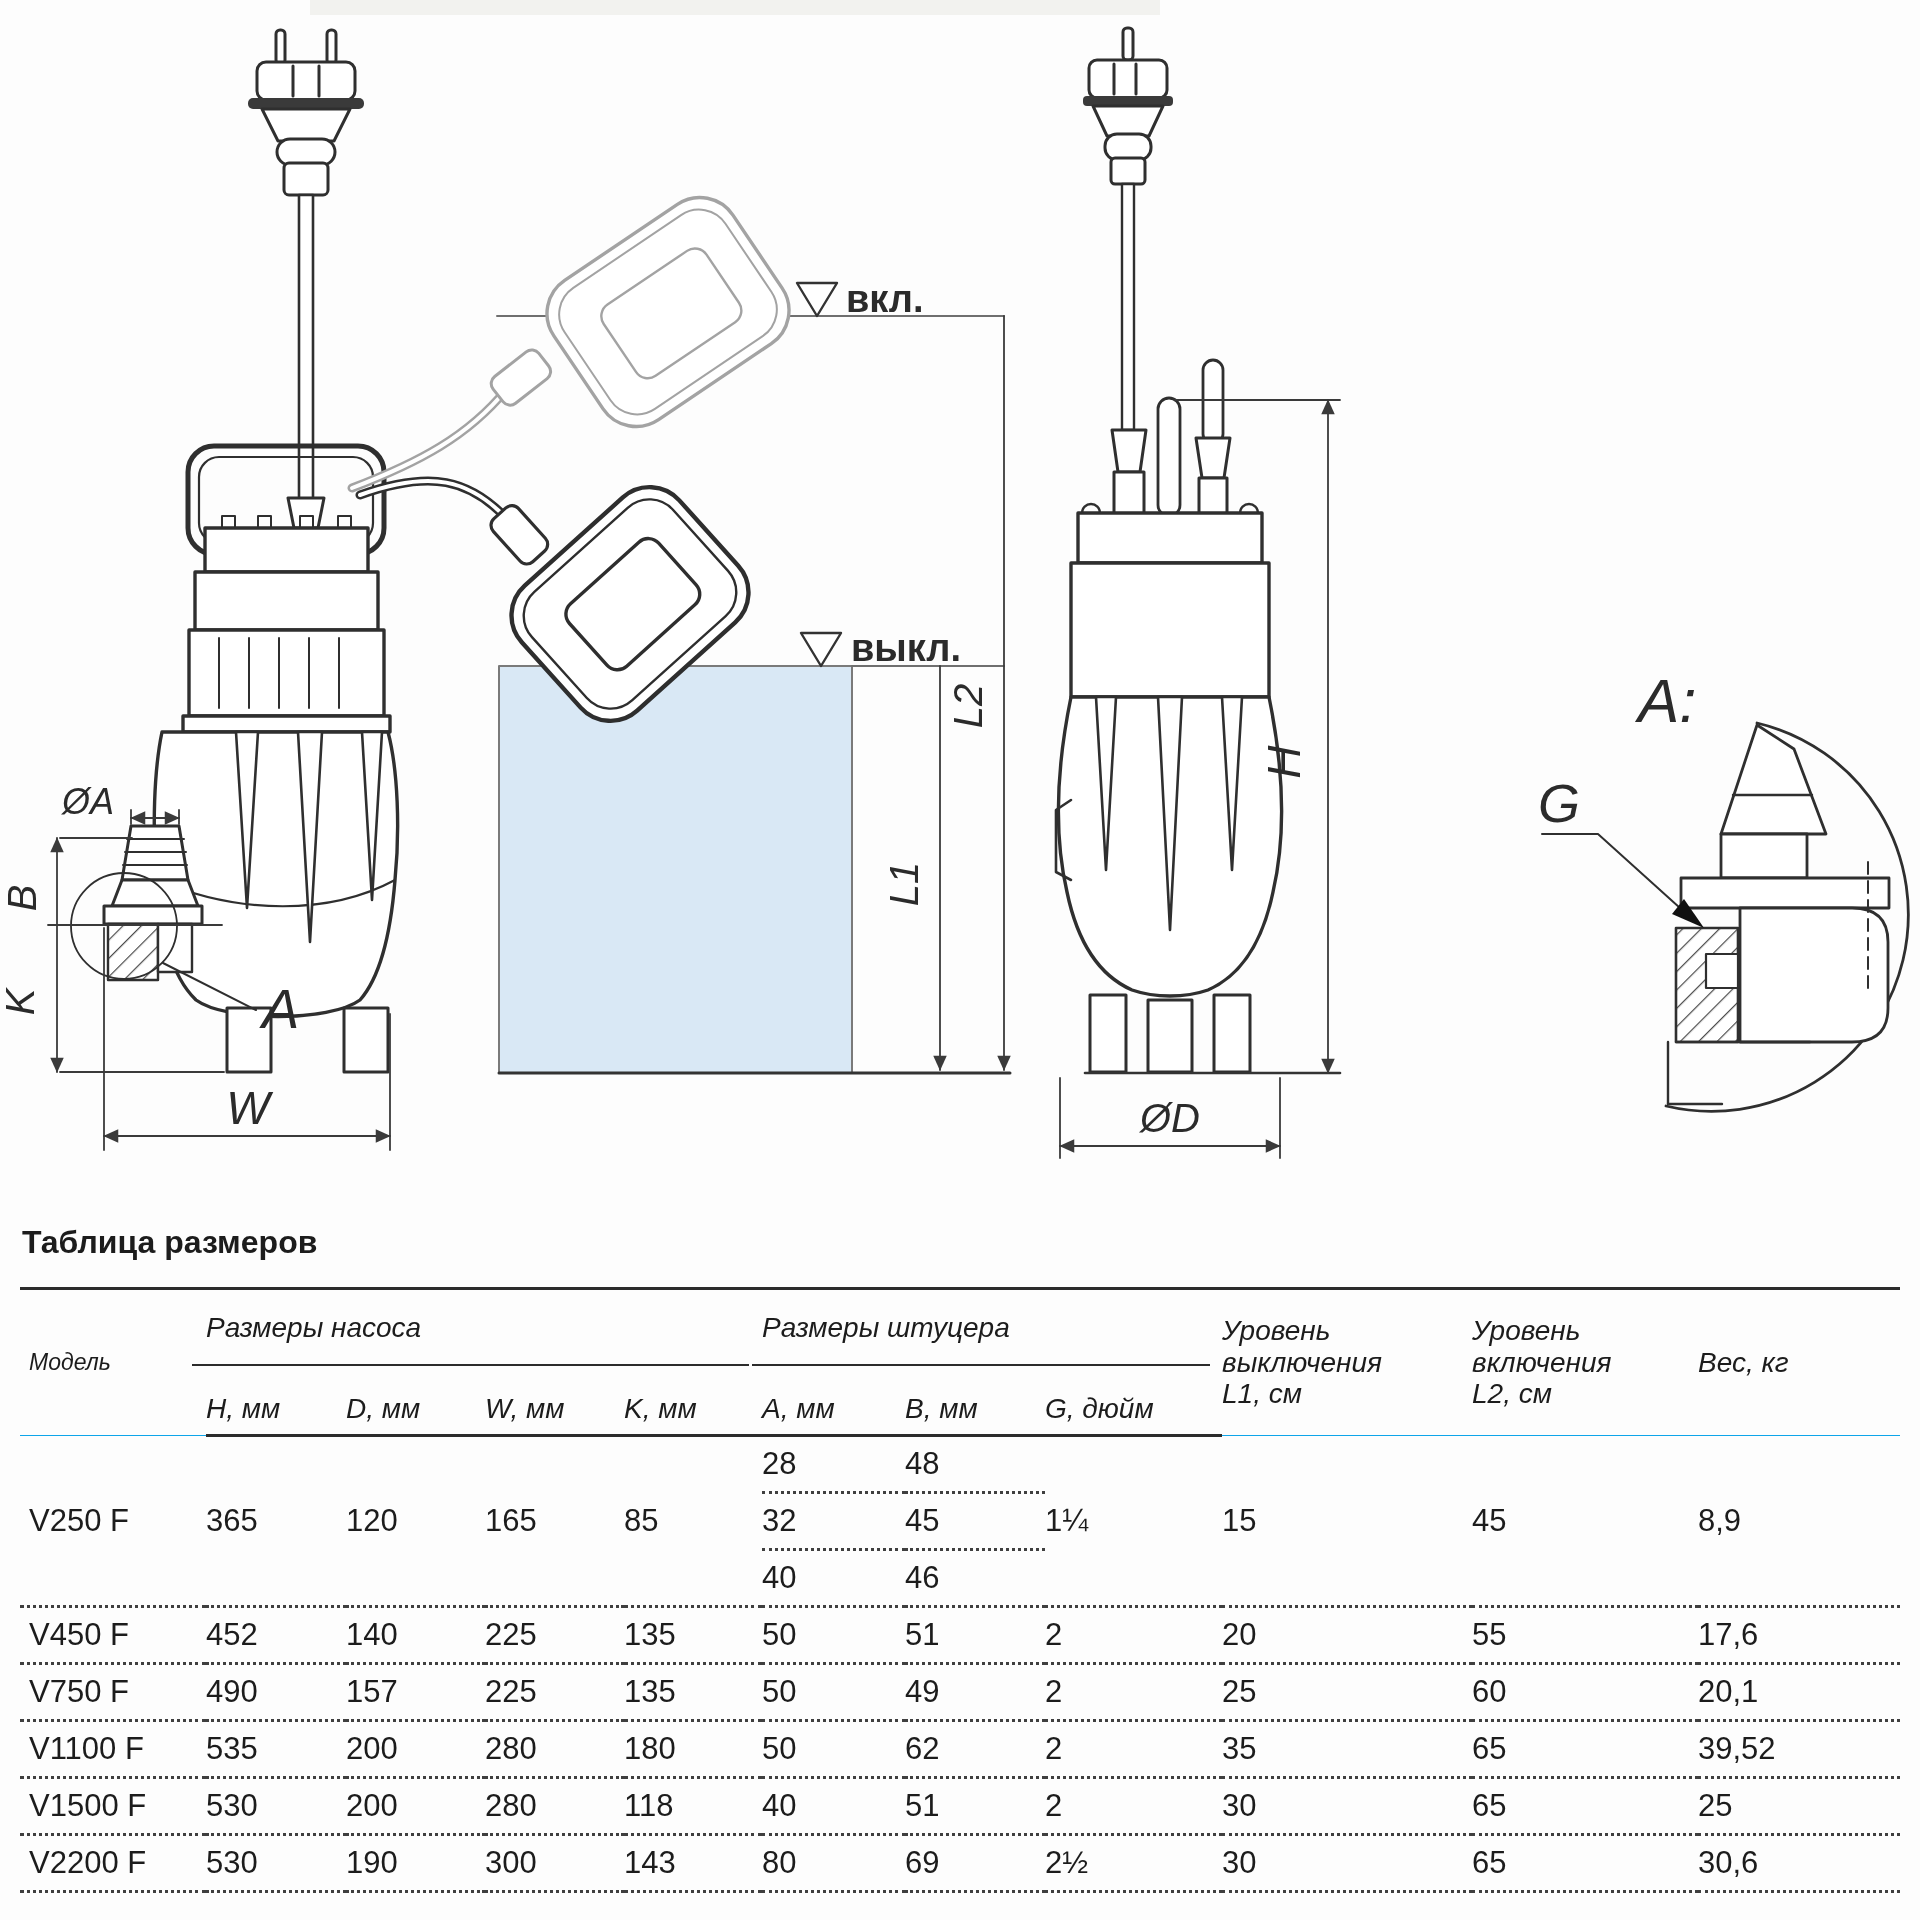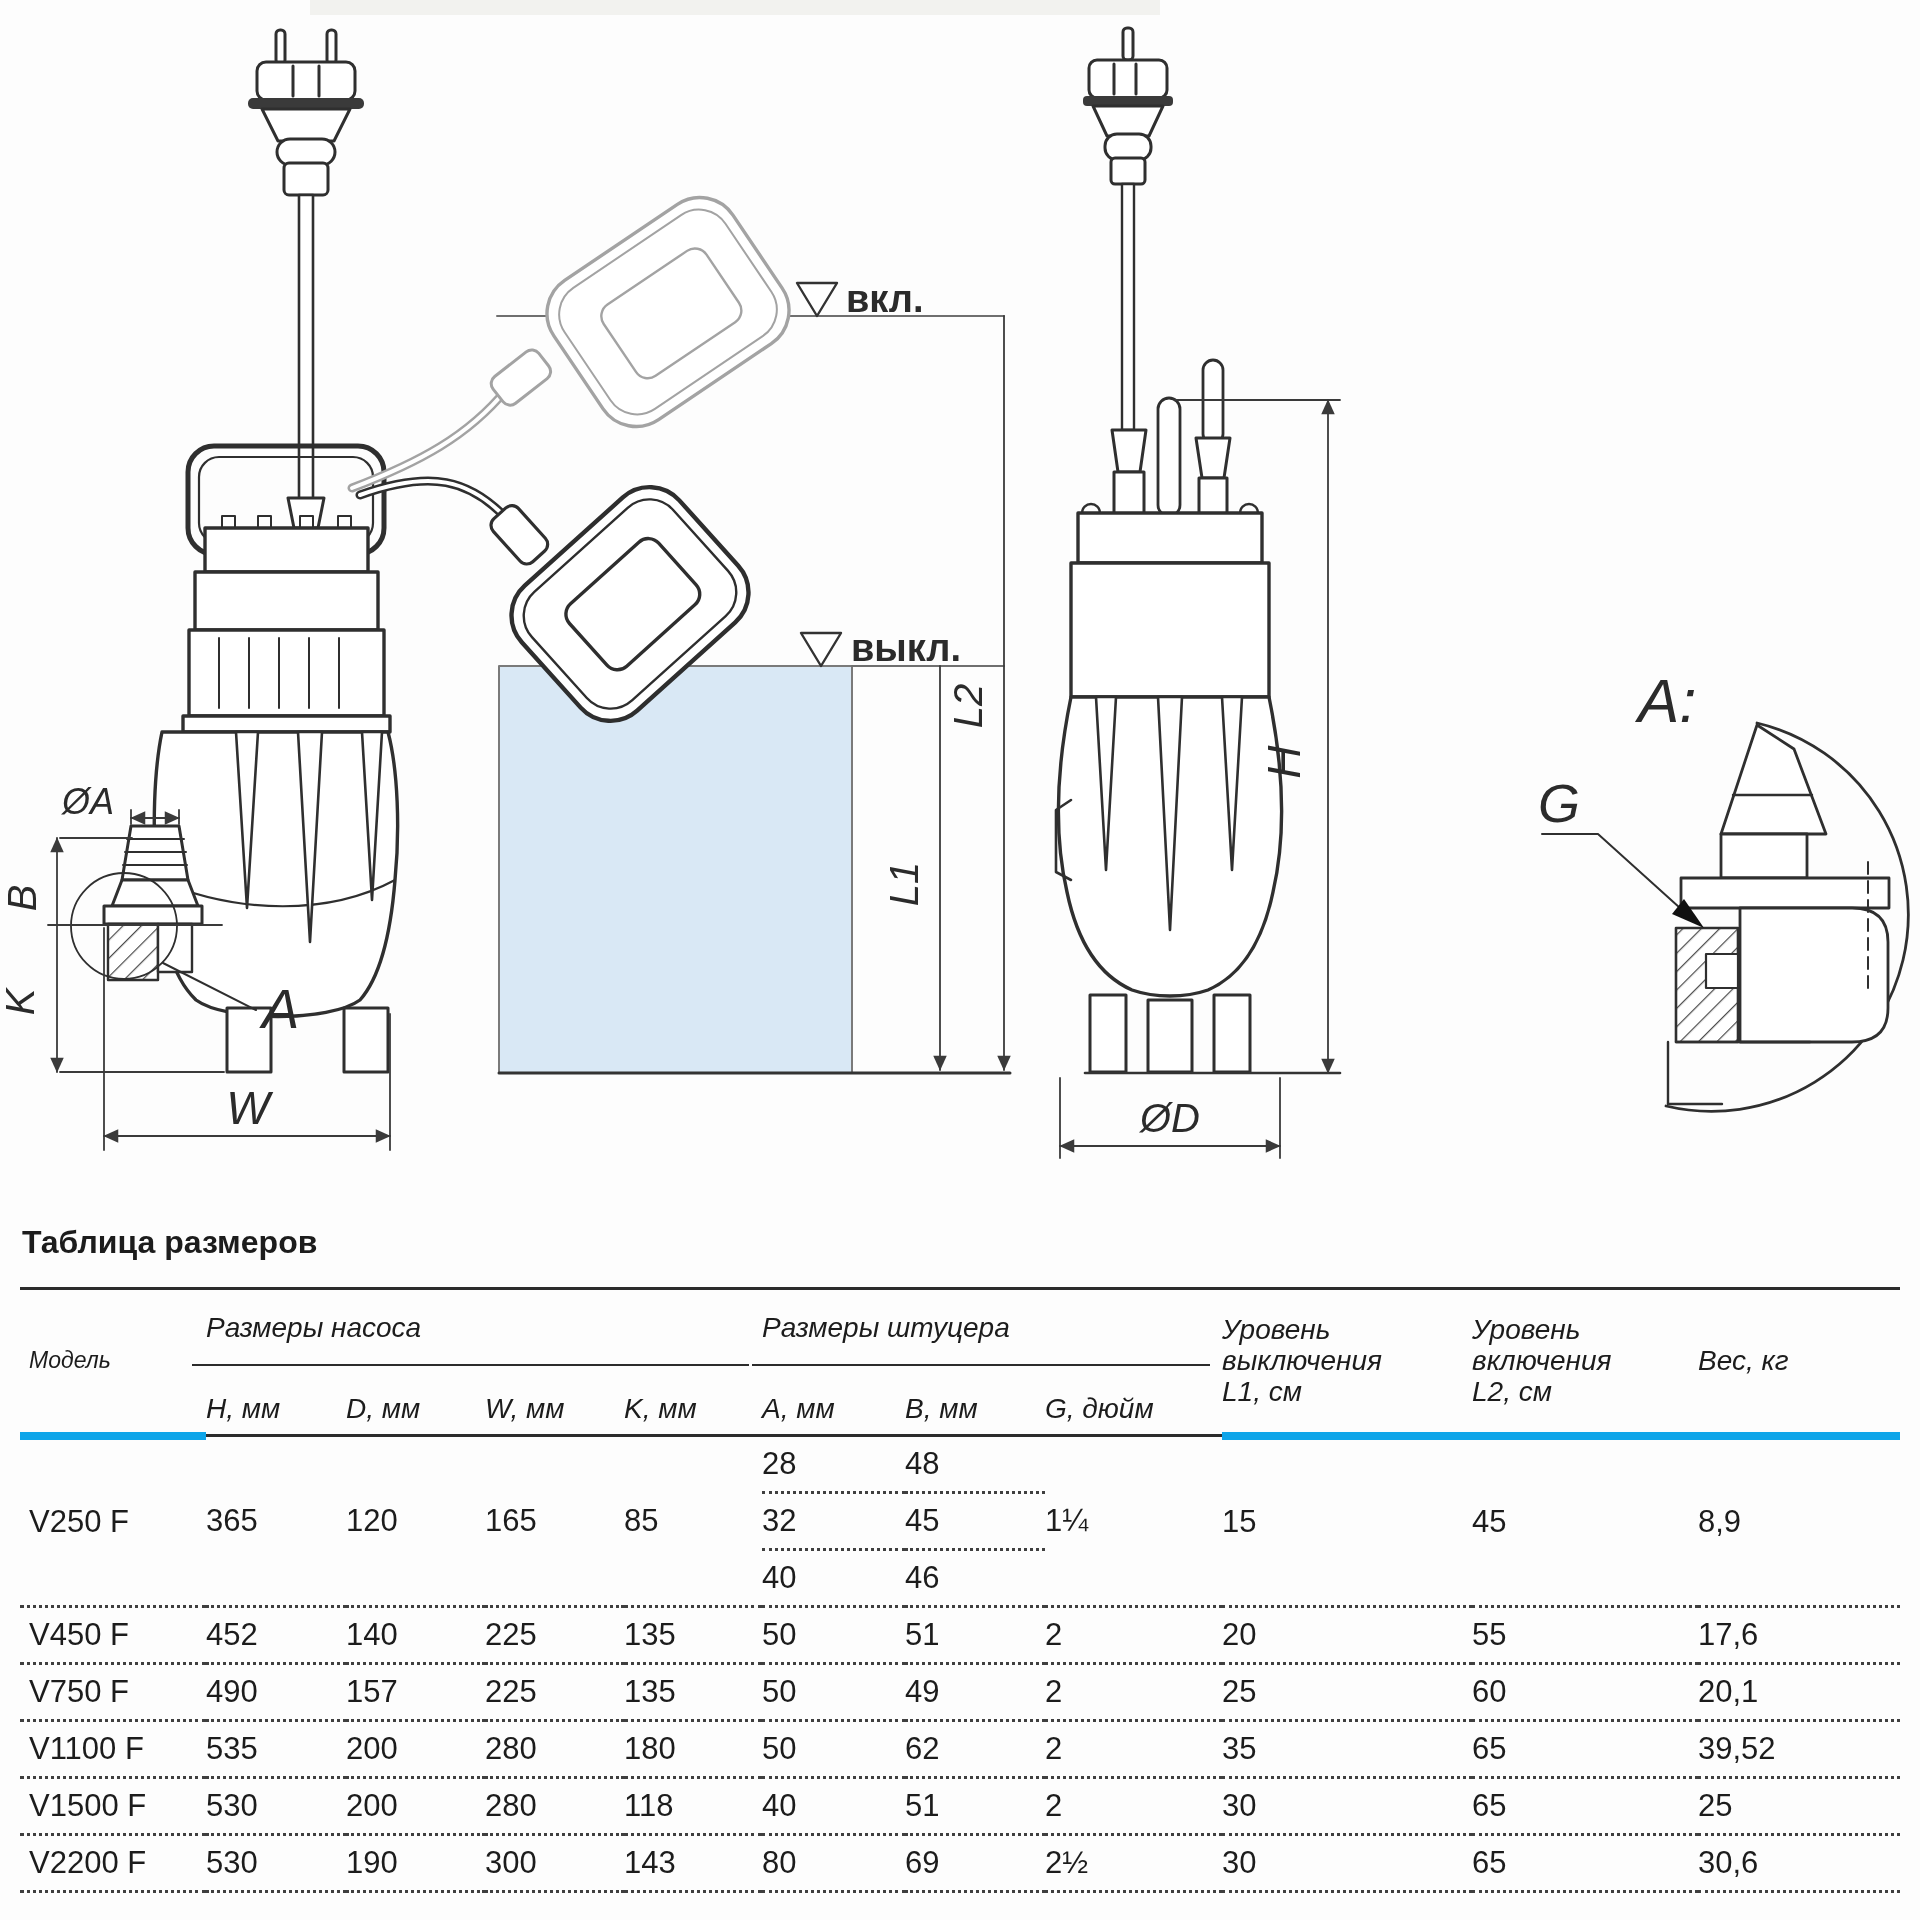--- a/index.html
+++ b/index.html
@@ -9,21 +9,21 @@
   .dim-label{font-style:italic;}
   .level-label{font-weight:bold;}
   .table-title{position:absolute;left:22px;top:1224px;font-size:32px;font-weight:bold;margin:0;}
   table.dim-table{position:absolute;left:20px;top:1287px;width:1880px;
                   border-collapse:collapse;border-top:3px solid #2b2b2b;table-layout:fixed;}
   .dim-table th,.dim-table td{text-align:left;padding:0;font-weight:normal;}
   .hrow1{height:77px;}
   .hrow2{height:70px;}
   thead th{font-style:italic;font-size:28px;line-height:1.12;}
   .hrow2 th{vertical-align:bottom;padding-bottom:10px;border-bottom:3px solid #2b2b2b;}
-  thead th.bb{border-bottom:8px solid #0ea5e9;}
+  thead th.bb{border-bottom:1px solid #0ea5e9;}
   th.c-model{vertical-align:middle;padding-left:9px;font-size:23px;}
   th.c-grp{vertical-align:bottom;border-bottom:none;}
   .grp-line{border-bottom:2.5px solid #2c2c2c;padding-bottom:20px;}
   .g1{width:543px;margin-left:-14px;padding-left:14px;}
   .g2{width:448px;margin-left:-10px;padding-left:10px;font-style:italic;}
   th.c-tall{white-space:pre-line;vertical-align:middle;font-size:28px;padding-right:8px;}
   tbody tr{height:57px;}
   tbody td{font-size:31px;vertical-align:middle;}
   td.td-model{padding-left:9px;}
   tr.sep td, td.blk{border-bottom:3px dotted #3f3f3f;}

